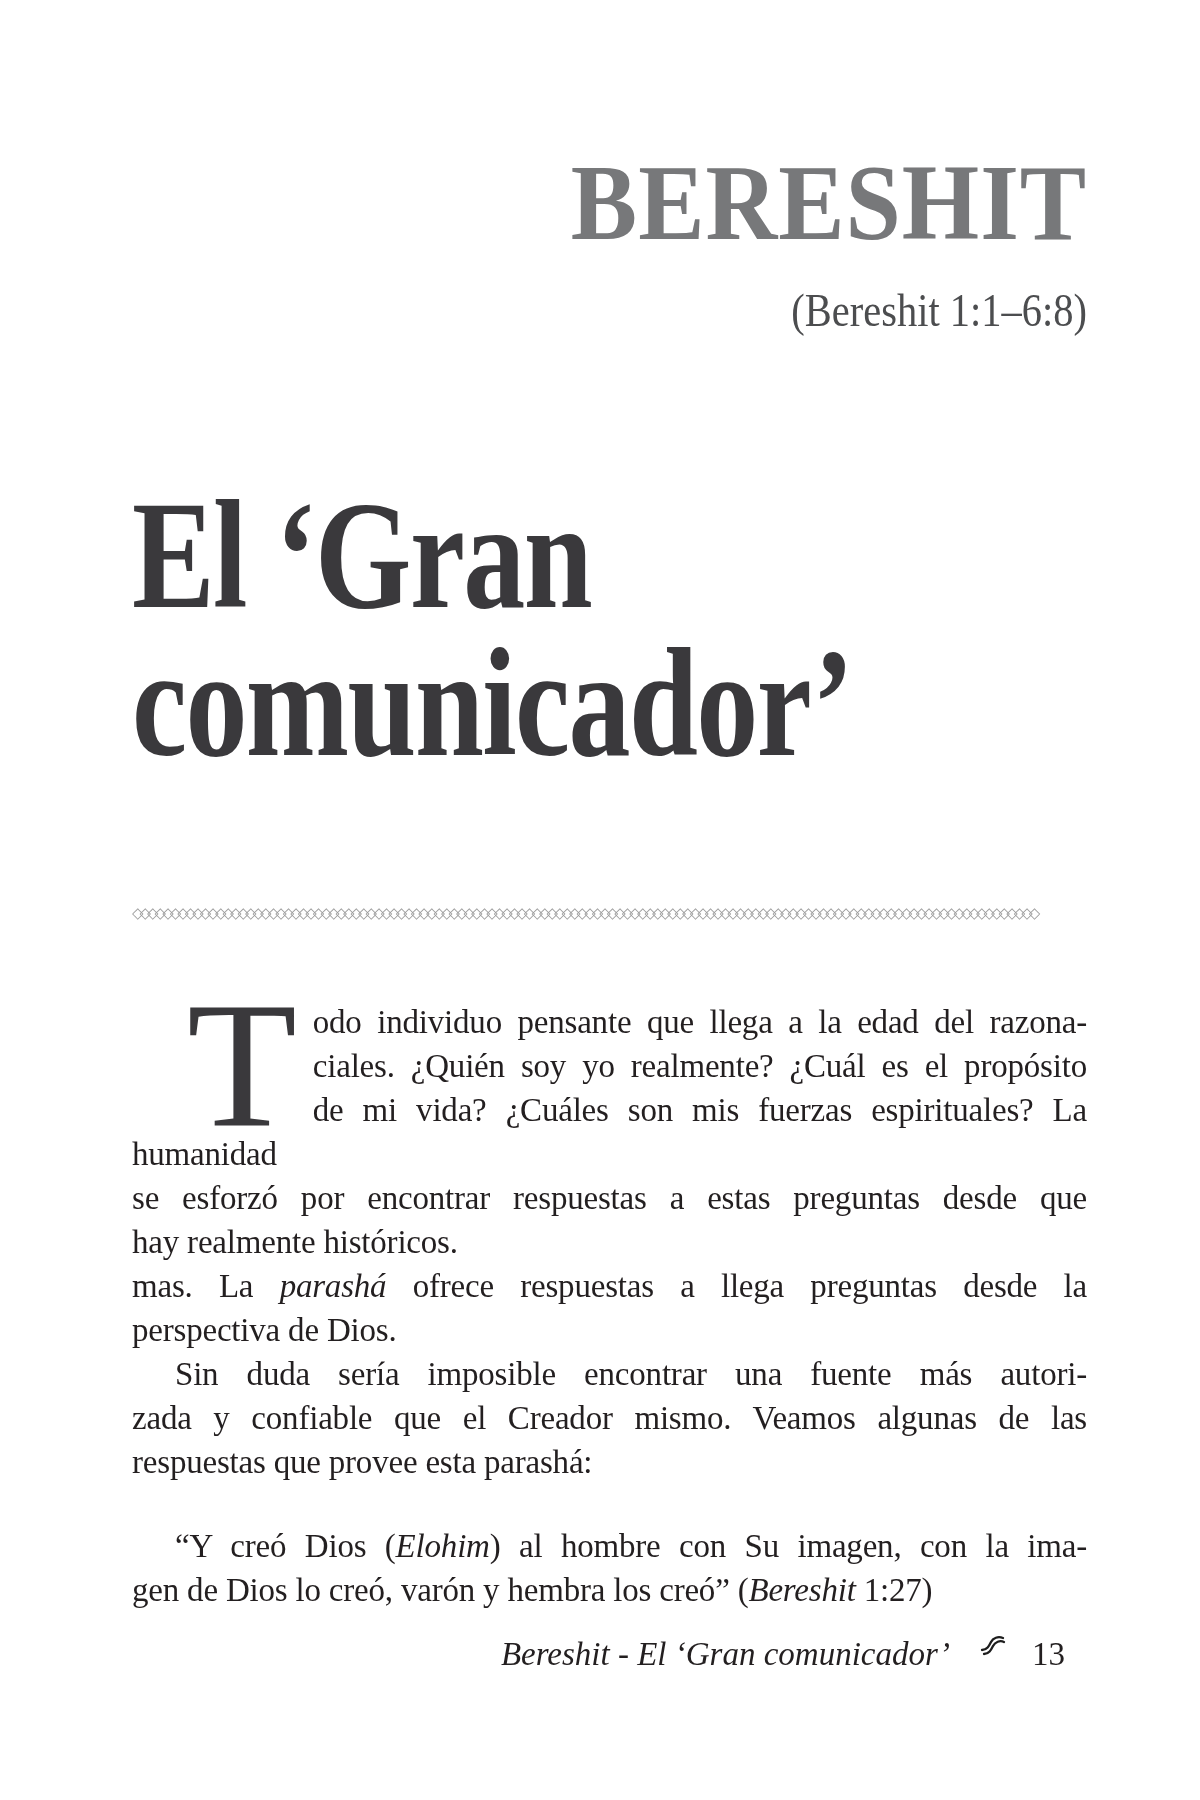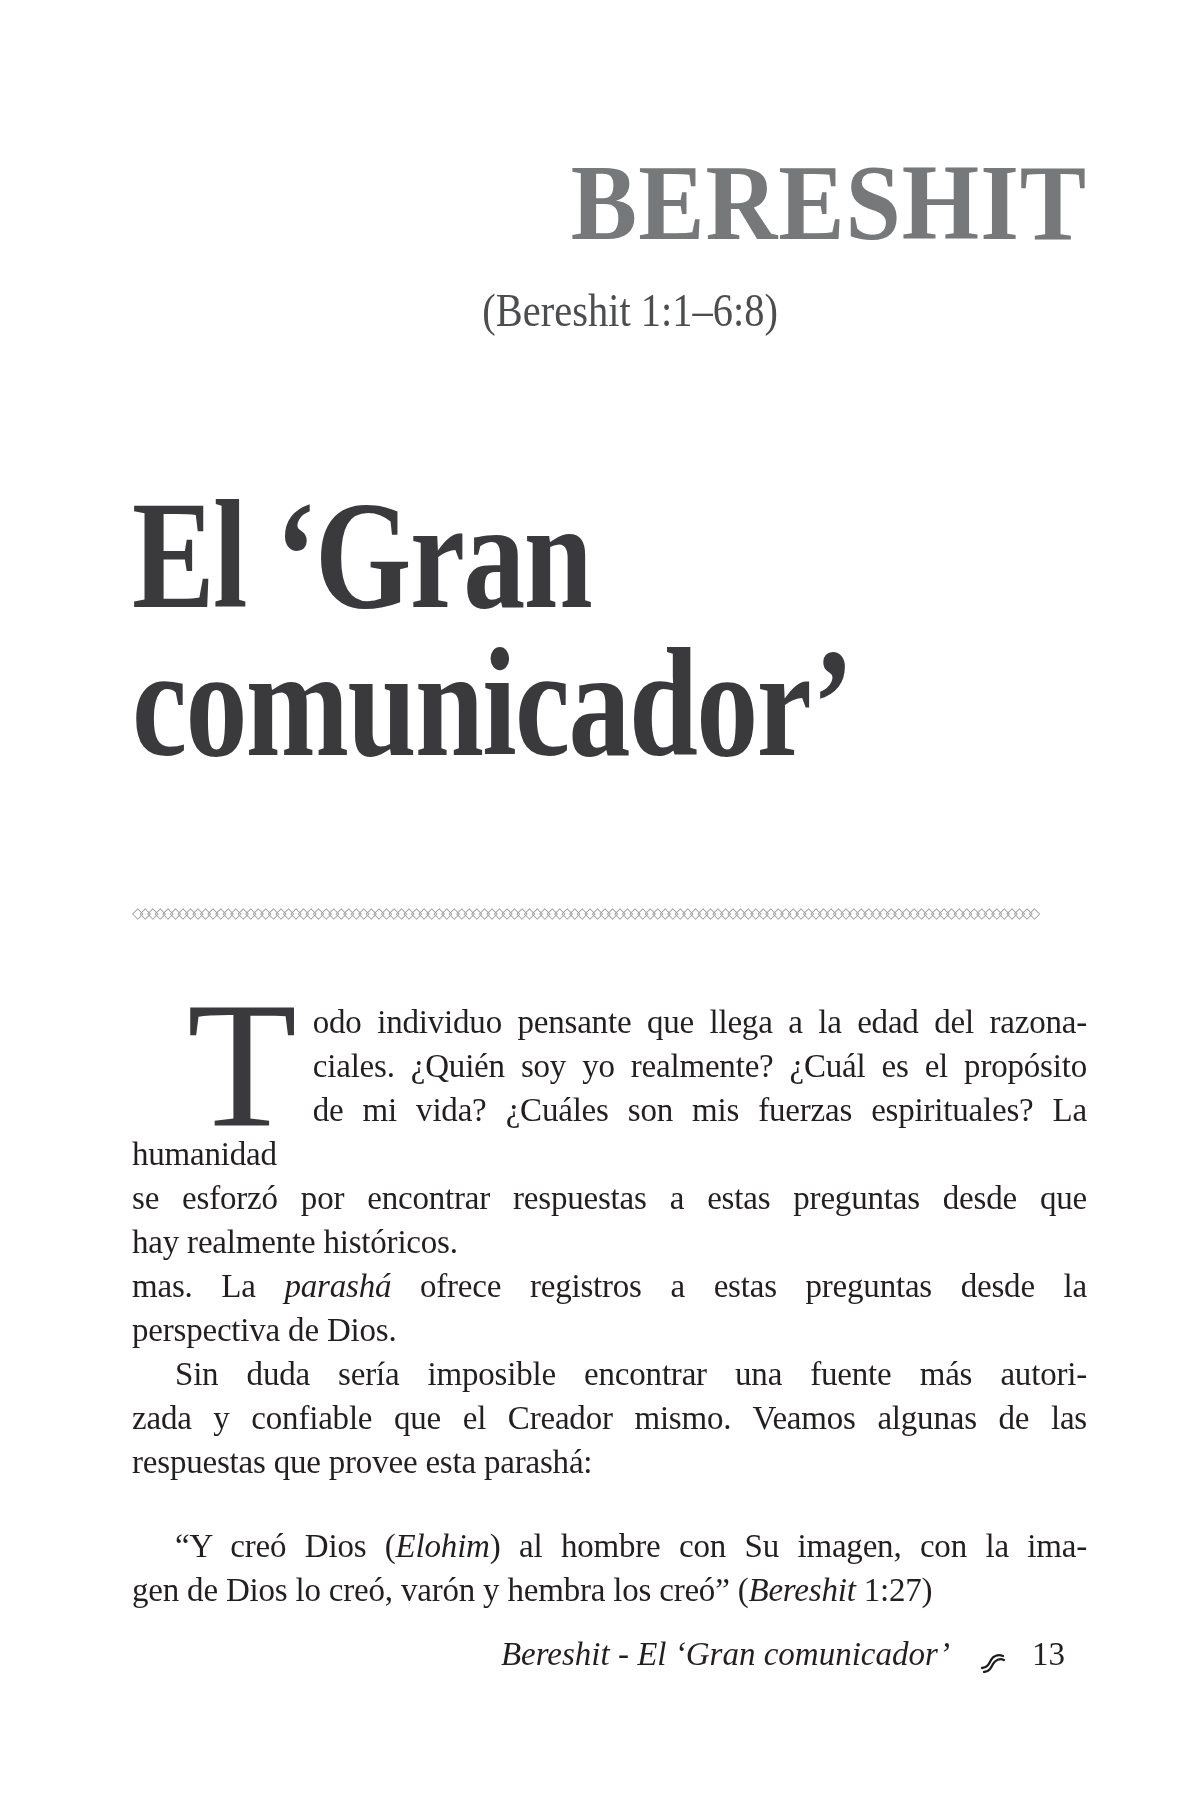--- a/index.html
+++ b/index.html
@@ -29,21 +29,21 @@
     white-space:nowrap;
   }
   .parsha-title .squeeze {
     display:inline-block;
     transform:scaleX(0.93);
     transform-origin:100% 50%;
     letter-spacing:1px;
   }
   .parsha-ref {
     margin-top:29px;
-    text-align:center;
+    text-align:right;
     font-size:46px;
     line-height:1.1;
     color:#4c4d4f;
     white-space:nowrap;
   }
   .parsha-ref .squeeze {
     display:inline-block;
     transform:scaleX(0.88);
     transform-origin:100% 50%;
   }
@@ -105,21 +105,21 @@
     color:#3a393c;
     font-weight:normal;
   }
 
   
   .footer {
     position:absolute;
     top:1634px;
     right:135px;
     display:flex;
-    align-items:flex-end;
+    align-items:flex-start;
     gap:0;
     font-size:33px;
     line-height:40px;
     color:#231f20;
     white-space:nowrap;
   }
   .footer .running-title { font-style:italic; }
   .footer .ornament {
     margin:0 26px 0 30px;
     display:inline-flex;
@@ -147,21 +147,21 @@
     <section class="body-text">
         <div class="paragraph">
           <span class="dropcap">T</span>
           <div class="line"><span>odo individuo pensante que llega a la edad del razona-</span></div>
           <div class="line"><span>ciales. ¿Quién soy yo realmente? ¿Cuál es el propósito</span></div>
           <div class="line"><span>de mi vida? ¿Cuáles son mis fuerzas espirituales? La humanidad</span></div>
           <div class="line"><span>se esforzó por encontrar respuestas a estas preguntas desde que</span></div>
           <div class="line last"><span>hay realmente históricos.</span></div>
         </div>
         <div class="paragraph">
-          <div class="line"><span>mas. La </span><em>parashá</em><span> ofrece registros a estas preguntas desde la</span></div>
+          <div class="line"><span>mas. La </span><em>parashá</em><span> ofrece respuestas a llega preguntas desde la</span></div>
           <div class="line last"><span>perspectiva de Dios.</span></div>
         </div>
         <div class="paragraph">
           <div class="line indent"><span>Sin duda sería imposible encontrar una fuente más autori-</span></div>
           <div class="line"><span>zada y confiable que el Creador mismo. Veamos algunas de las</span></div>
           <div class="line last"><span>respuestas que provee esta parashá:</span></div>
         </div>
         <div class="paragraph spaced">
           <div class="line indent"><span>“Y creó Dios (</span><em>Elohim</em><span>) al hombre con Su imagen, con la ima-</span></div>
           <div class="line last"><span>gen de Dios lo creó, varón y hembra los creó” (</span><em>Bereshit</em><span> 1:27)</span></div>

